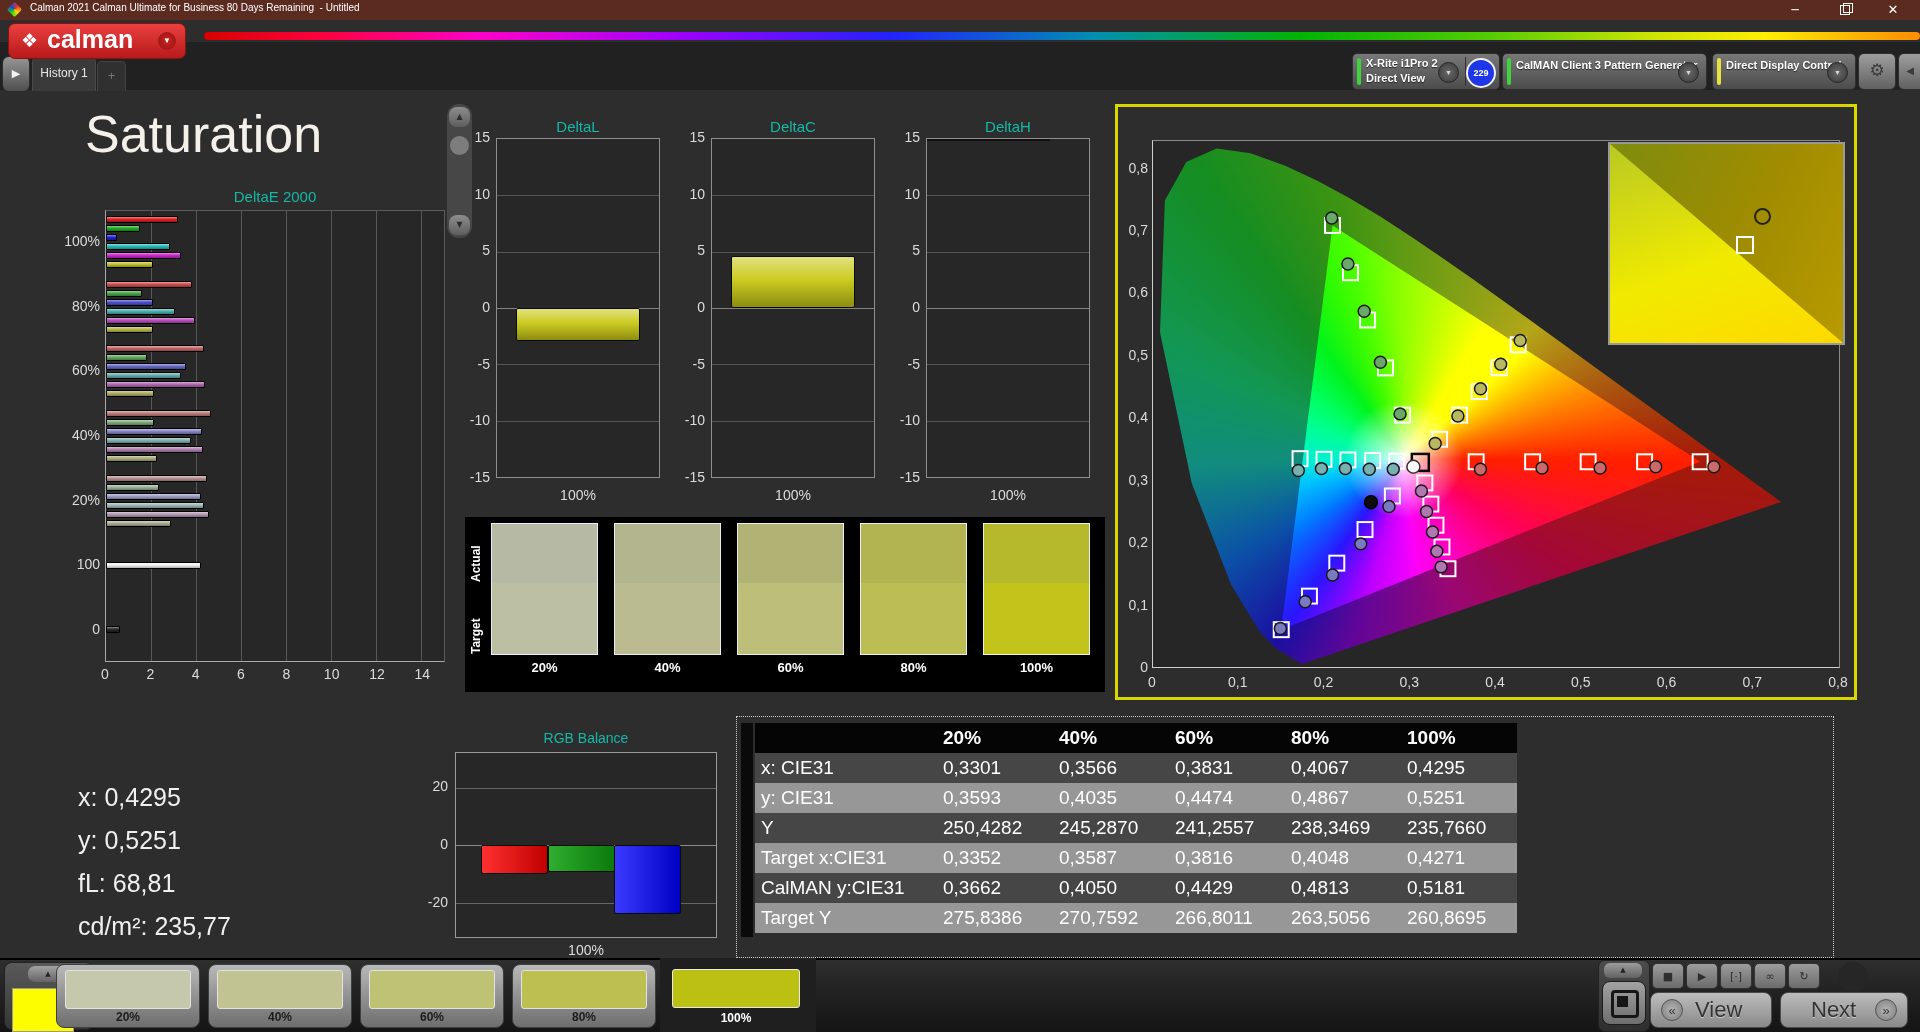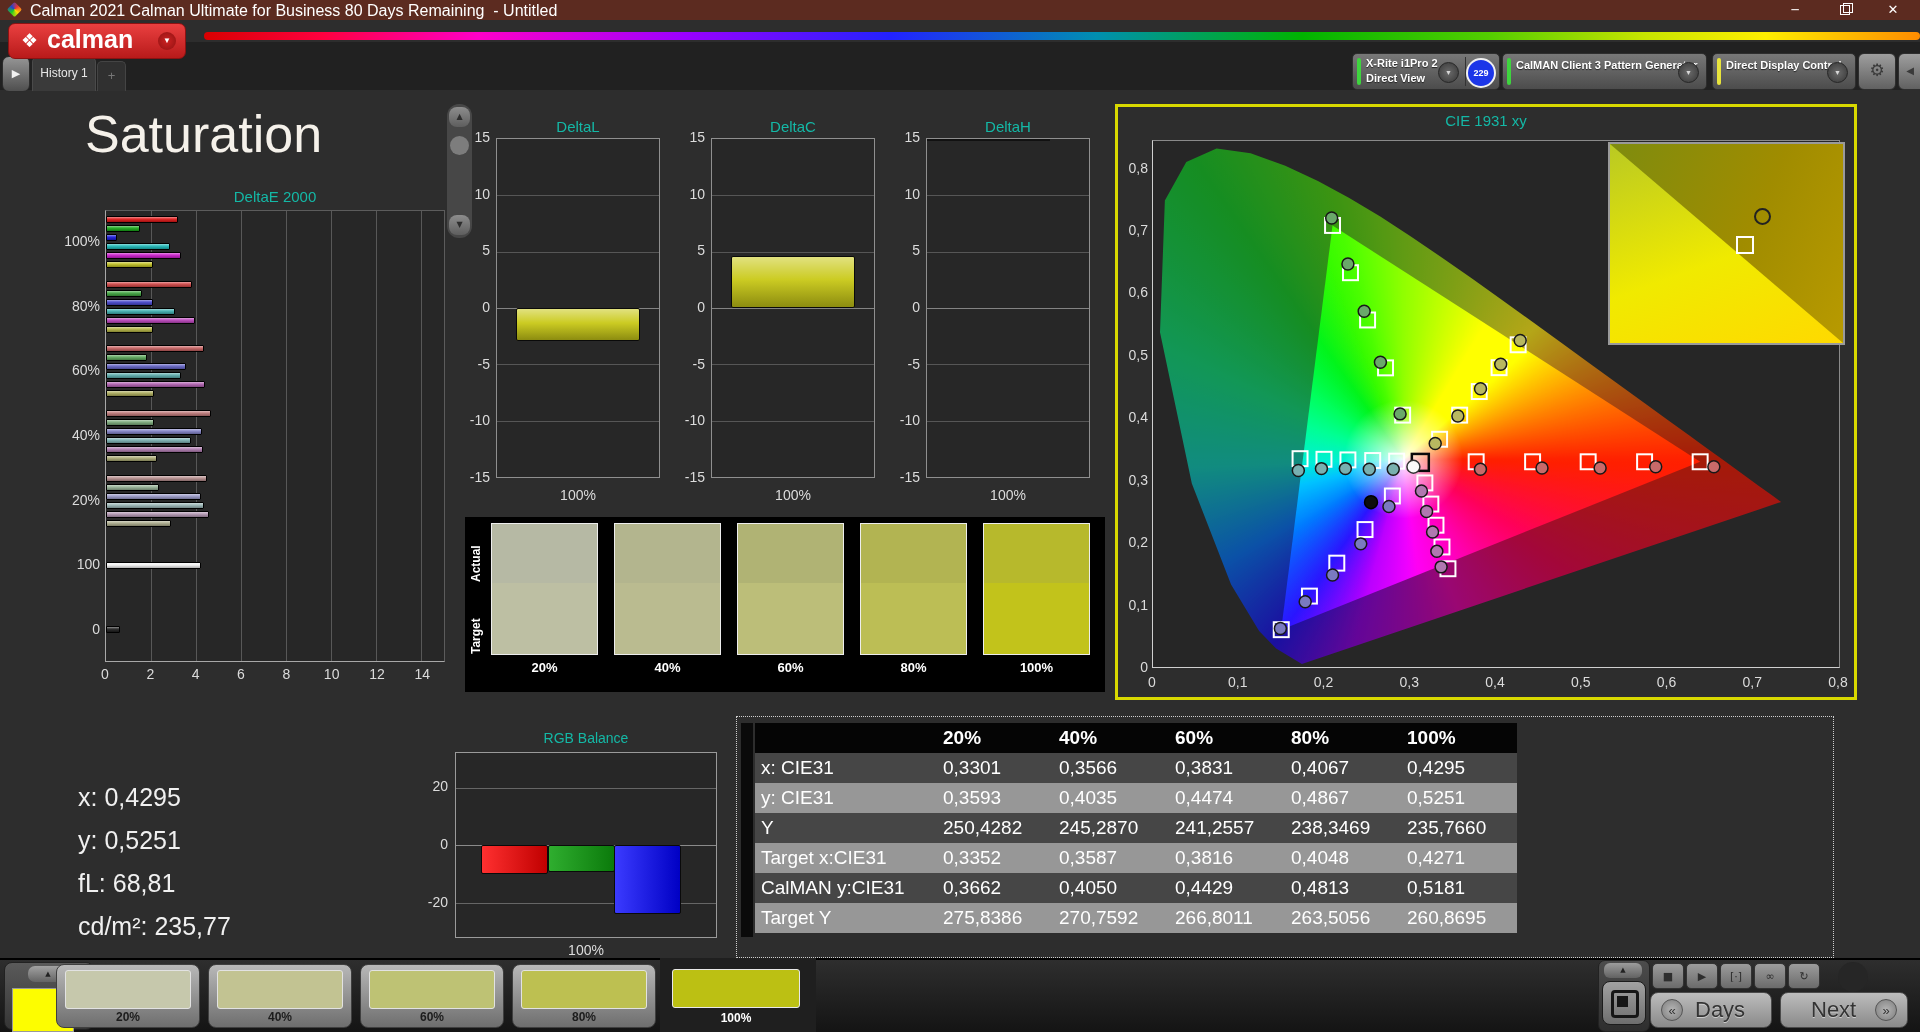--- a/index.html
+++ b/index.html
@@ -2,21 +2,21 @@
 <html><head>
 <meta charset="utf-8">
 <style>
   html,body{margin:0;padding:0;background:#101010;}
   #app{position:relative;width:1920px;height:1032px;background:#2d2d2d;overflow:hidden;
        font-family:"Liberation Sans",sans-serif;color:#e0e0e0;}
   
   .titlebar{position:absolute;left:0;top:0;width:1920px;height:20px;background:#5c2b20;}
   .app-icon{position:absolute;left:8px;top:3px;width:13px;height:13px;border-radius:2px;
             background:conic-gradient(#e33,#fd0,#2c2,#24c,#e33);transform:rotate(45deg) scale(.82);}
-  .win-title{position:absolute;left:30px;top:2px;font-size:16px;color:#fff;white-space:pre;}
+  .win-title{position:absolute;left:30px;top:2px;font-size:10px;color:#fff;white-space:pre;}
   .win-btn{position:absolute;top:0;height:20px;width:34px;text-align:center;font-size:12px;
            color:#fff;line-height:20px;font-family:"DejaVu Sans",sans-serif;}
   .win-min{right:108px;} .win-restore{right:58px;} .win-close{right:10px;font-size:13px;}
   .restore-glyph{position:absolute;left:12px;top:5px;width:8px;height:8px;border:1px solid #fff;background:#5c2b20;}
   .restore-glyph:before{content:"";position:absolute;left:2px;top:-3px;width:8px;height:8px;border:1px solid #fff;}
   
   .logo-btn{position:absolute;left:8px;top:23px;width:176px;height:34px;border-radius:7px;
             background:linear-gradient(180deg,#ea4040,#b81a1a);border:1px solid #8c1212;z-index:5;}
   .logo-icon{position:absolute;left:12px;top:5px;font-size:19px;color:#fff;font-family:"DejaVu Sans",sans-serif;}
   .logo-text{position:absolute;left:38px;top:1px;font-size:25px;font-weight:bold;color:#fff;letter-spacing:0px;}
@@ -345,21 +345,20 @@
         <div class="sw-lab" style="left: 395px;">80%</div>
         <div class="sw-box" style="left: 518px;">
           <div class="sw-half" style="top: 0px; height: 45%; background: rgb(183, 185, 44);"></div>
           <div class="sw-half" style="top: 45%; bottom: 0px; background: rgb(194, 195, 27);"></div>
         </div>
         <div class="sw-lab" style="left: 518px;">100%</div>
       </div>
   </div>
 
   <div id="cie-panel"></div>
-  <div class="chart-title" style="left:1115px;top:112px;width:742px;">CIE 1931 xy</div>
   <div id="cie-plot">
     <div class="cie-layer cie-horse" id="cie-horse" style="clip-path: polygon(21.7% 99.41%, 17.95% 96.49%, 15.47% 93.17%, 11.38% 84.31%, 5.66% 65.12%, 1.02% 36.34%, 1.73% 11.3%, 4.85% 4%, 9.26% 1.42%, 14.23% 2.32%, 19.28% 4.72%, 24.04% 7.59%, 28.61% 10.82%, 33.13% 14.37%, 37.59% 18.15%, 42.04% 22.1%, 46.5% 26.16%, 50.93% 30.29%, 55.35% 34.42%, 59.67% 38.5%, 63.87% 42.47%, 67.9% 46.28%, 71.68% 49.85%, 75.14% 53.12%, 78.14% 55.96%, 80.78% 58.45%, 82.98% 60.51%, 86.18% 63.55%, 88.22% 65.48%, 89.61% 66.79%, 90.48% 67.6%, 91.56% 68.63%);"></div>
     <div class="cie-layer cie-gamut" id="cie-gamut" style="clip-path: polygon(79.76% 60.98%, 26.17% 16.06%, 18.69% 92.91%);"></div>
     <div class="cie-whiteglow" id="cie-glow" style="clip-path: polygon(79.76% 60.98%, 26.17% 16.06%, 18.69% 92.91%);"></div>
     <svg id="cie-svg" viewBox="0 0 688 528" preserveAspectRatio="none">
         <rect x="316.6076769690927" y="314.493851974462" width="15" height="15" fill="none" stroke="#ffffff" stroke-width="2"></rect>
         <rect x="373.1979062811565" y="314.493851974462" width="15" height="15" fill="none" stroke="#ffffff" stroke-width="2"></rect>
         <rect x="428.93070787637083" y="314.493851974462" width="15" height="15" fill="none" stroke="#ffffff" stroke-width="2"></rect>
         <rect x="485.52093718843463" y="314.493851974462" width="15" height="15" fill="none" stroke="#ffffff" stroke-width="2"></rect>
         <rect x="541.253738783649" y="314.493851974462" width="15" height="15" fill="none" stroke="#ffffff" stroke-width="2"></rect>
@@ -571,19 +570,19 @@
   <div id="tr-icons">
       <div class="tr-icon-btn" style="left: 1652px;">■</div>
       <div class="tr-icon-btn" style="left: 1686px;">▶</div>
       <div class="tr-icon-btn" style="left: 1720px;">[·]</div>
       <div class="tr-icon-btn" style="left: 1754px;">∞</div>
       <div class="tr-icon-btn" style="left: 1788px;">↻</div>
     </div>
   <div class="tr-circle"></div>
   <div class="nav-btn" style="left:1650px;width:122px;">
     <span class="nav-chev" style="left:10px;">«</span>
-    <span class="nav-text" style="left:44px;">Days</span>
+    <span class="nav-text" style="left:44px;">View</span>
   </div>
   <div class="nav-btn" style="left:1780px;width:128px;">
     <span class="nav-text" style="left:30px;">Next</span>
     <span class="nav-chev" style="right:10px;">»</span>
   </div>
 </div>
 
 </body></html>

